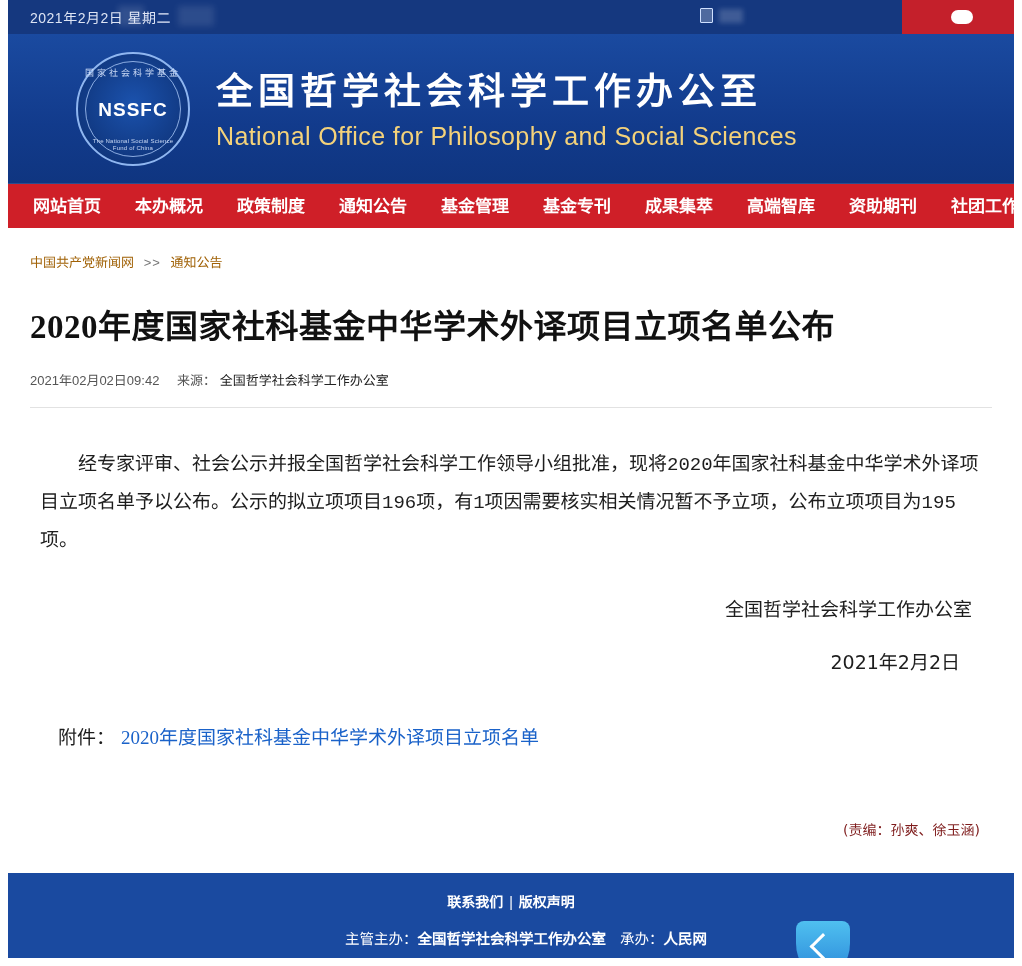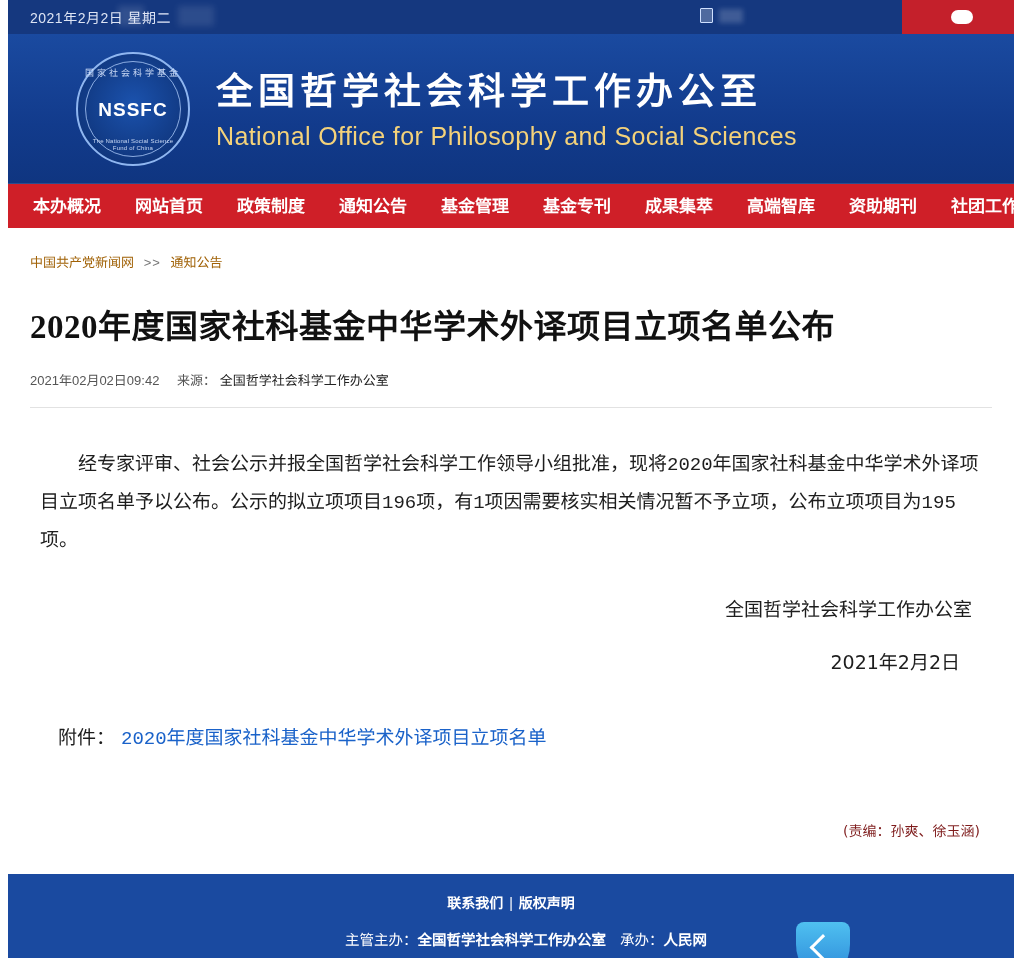--- a/index.html
+++ b/index.html
@@ -215,21 +215,21 @@
     margin: 26px 62px 0 40px;
     font-size: 19px;
     color: #1d1d1d;
     text-align: right;
     font-family: "DejaVu Sans", "Liberation Sans", sans-serif;
   }
   .attach {
     margin: 48px 40px 0 58px;
     font-size: 19px;
     color: #1d1d1d;
-    font-family: Liberation Mono, monospace;
+    font-family: Liberation Serif, serif;
   }
   .attach a {
     color: #1a62c9;
     text-decoration: none;
     margin-left: 6px;
   }
   .editor {
     margin: 70px 42px 0 40px;
     font-size: 14px;
     color: #7f1d1d;
@@ -310,22 +310,22 @@
       <div class="abbr">NSSFC</div>
       <div class="en-bot">The National Social Science Fund of China</div>
     </div>
     <div class="banner-text">
       <div class="banner-cn">全国哲学社会科学工作办公至</div>
       <div class="banner-en">National Office for Philosophy and Social Sciences</div>
     </div>
   </div>
 
   <div class="nav">
+    <div class="nav-item">网站首页</div>
     <div class="nav-item">本办概况</div>
-    <div class="nav-item">网站首页</div>
     <div class="nav-item">政策制度</div>
     <div class="nav-item">通知公告</div>
     <div class="nav-item">基金管理</div>
     <div class="nav-item">基金专刊</div>
     <div class="nav-item">成果集萃</div>
     <div class="nav-item">高端智库</div>
     <div class="nav-item">资助期刊</div>
     <div class="nav-item">社团工作</div>
 
   </div>

